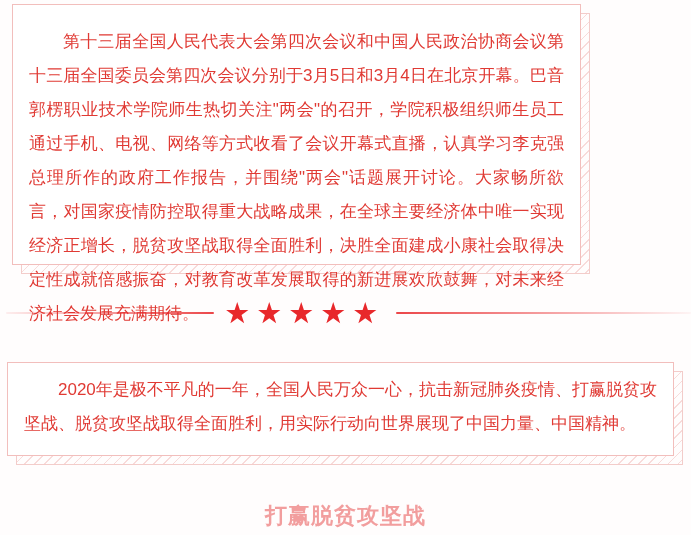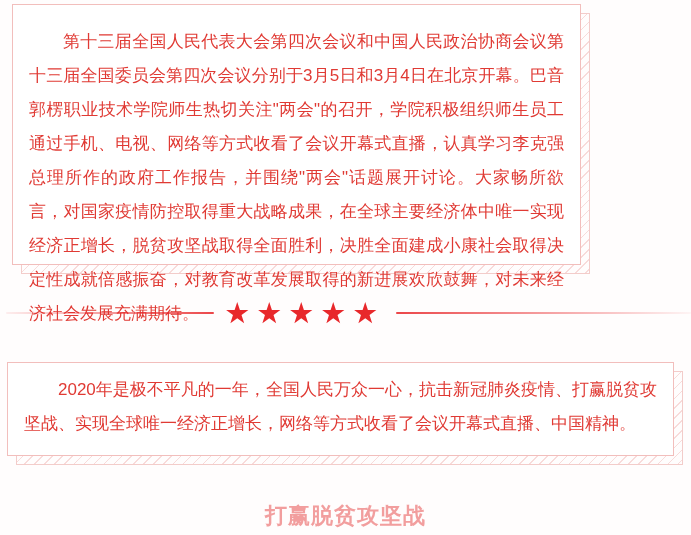--- a/index.html
+++ b/index.html
@@ -93,19 +93,19 @@
 
   <div class="divider">
     <span class="line left"></span>
     <span class="stars">★★★★★</span>
     <span class="line right"></span>
   </div>
 
   <section class="card card2">
     <div class="card-shadow"></div>
     <div class="card-body">
-      <p class="para">2020年是极不平凡的一年，全国人民万众一心，抗击新冠肺炎疫情、打赢脱贫攻坚战、实现全球唯一经济正增长，网络等方式收看了会议开幕式直播、中国精神。</p>
+      <p class="para">2020年是极不平凡的一年，全国人民万众一心，抗击新冠肺炎疫情、打赢脱贫攻坚战、脱贫攻坚战取得全面胜利，用实际行动向世界展现了中国力量、中国精神。</p>
     </div>
   </section>
 
   <h2 class="section-heading">打赢脱贫攻坚战</h2>
 
 </div>
 
 </body></html>

